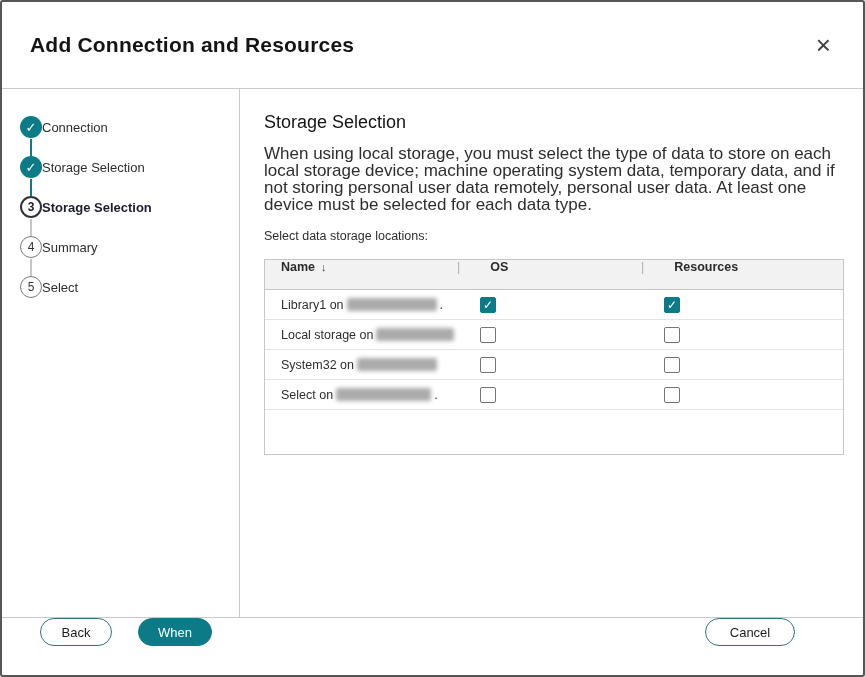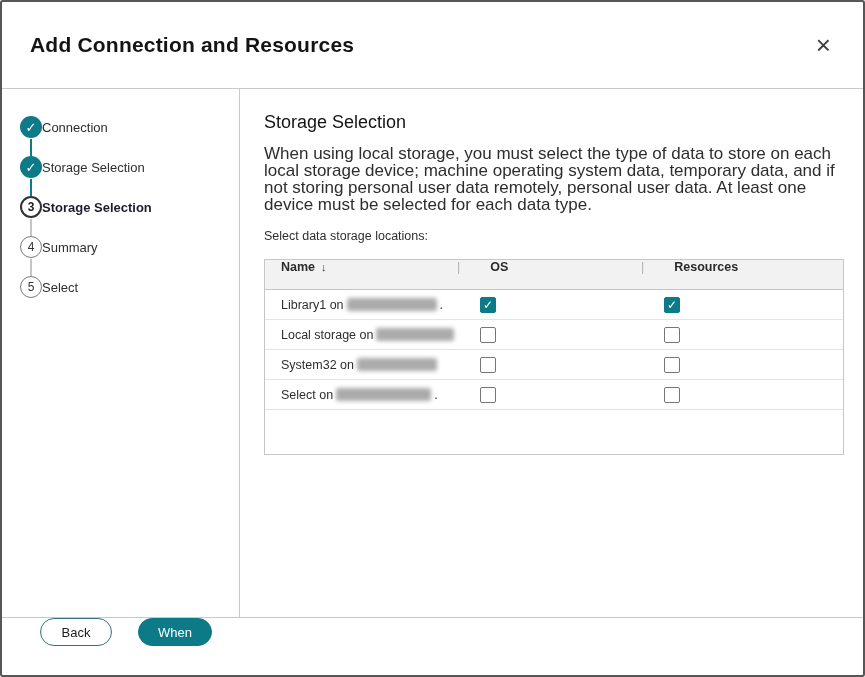--- a/index.html
+++ b/index.html
@@ -228,15 +228,16 @@
           </div>
         <div class="table-filler"></div>
       </div>
     </div>
 
   </div>
 
   <div class="footer">
     <button class="btn btn-back">Back</button>
     <button class="btn primary btn-next">When</button>
+    <button class="btn btn-cancel">Cancel</button>
   </div>
 
 </div>
 
 </body></html>

